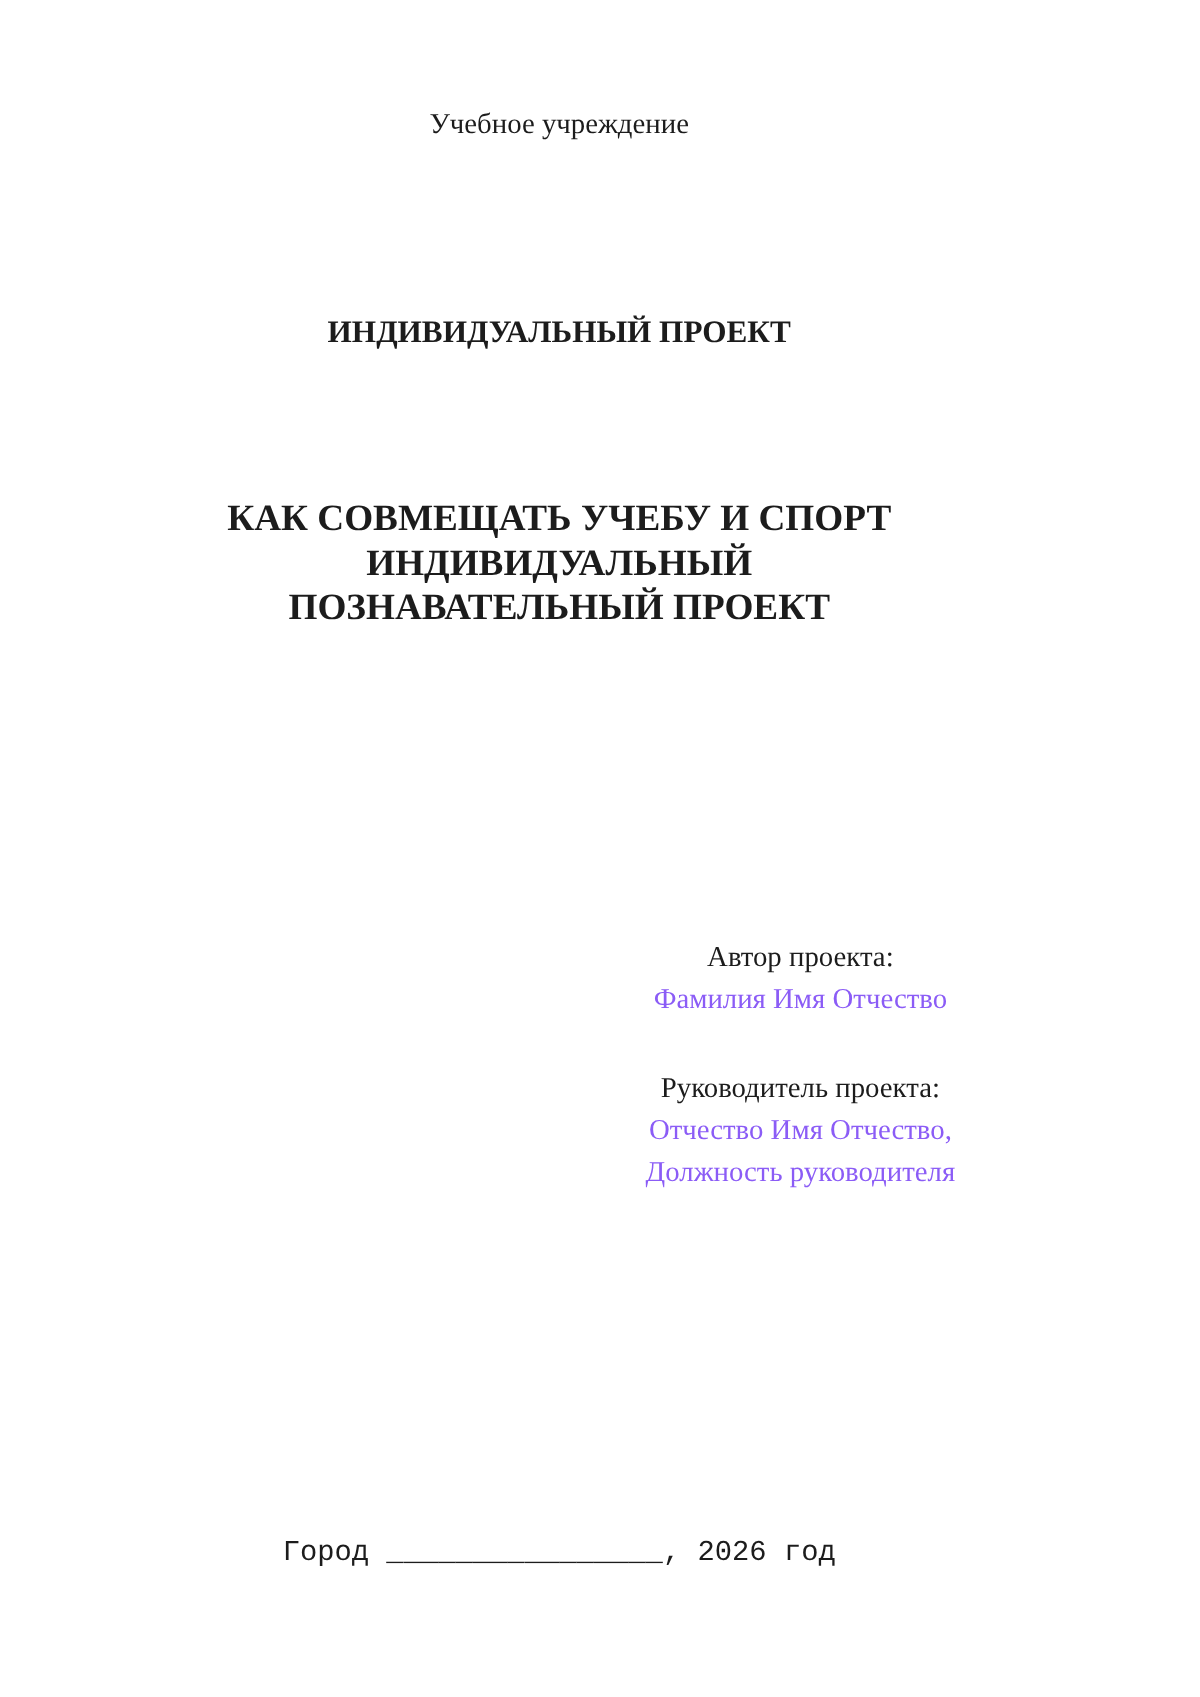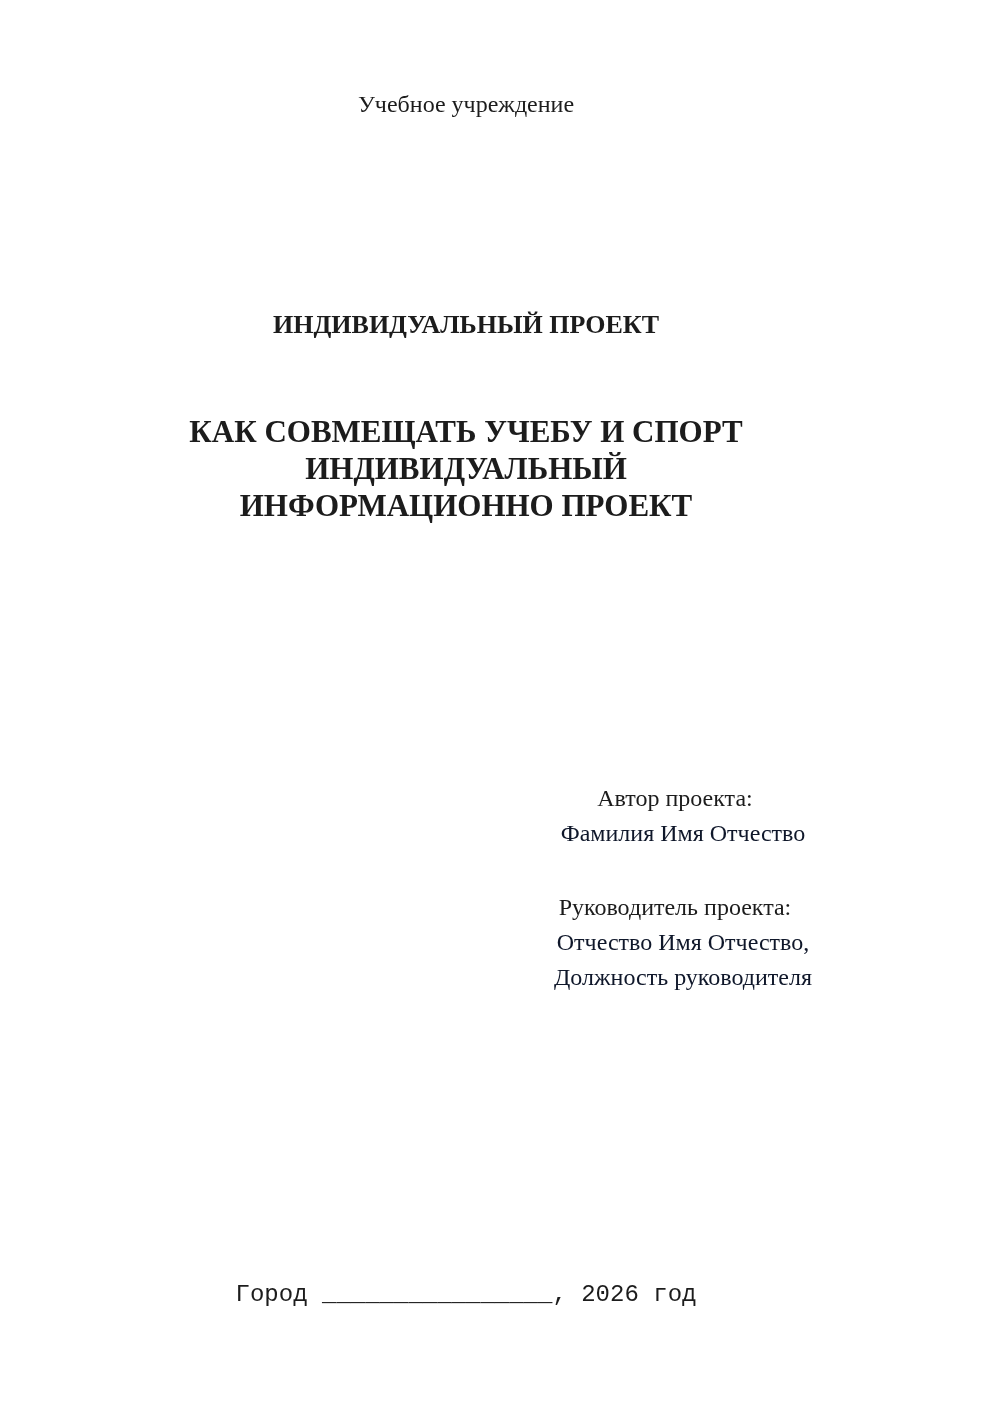--- a/index.html
+++ b/index.html
@@ -26,63 +26,61 @@
   .institution {
     top: 90px;
     font-size: 24px;
     line-height: 1.2;
   }
   .project-type {
     top: 261px;
     font-size: 26px;
     font-weight: bold;
     line-height: 1.2;
-    margin-top: 48px;
   }
   .project-title {
     top: 413px;
     font-size: 31px;
     font-weight: bold;
     line-height: 37px;
   }
   .credits {
     position: absolute;
     left: 538px;
     top: 781px;
     font-size: 24px;
     line-height: 35px;
     text-align: center;
   }
   .credits .group-supervisor {
     margin-top: 39px;
   }
   .placeholder {
-    color: #0f172a;
-    margin-left: 16px;
+    color: #8b5cf6;
   }
   .footer-line {
     top: 1281px;
     font-size: 24px;
     line-height: 1.2;
     font-family: Liberation Mono, monospace;
   }
 </style>
 </head>
 <body>
 
 <div class="page">
 
   <div class="centered institution">Учебное учреждение</div>
 
   <div class="centered project-type">ИНДИВИДУАЛЬНЫЙ ПРОЕКТ</div>
 
   <div class="centered project-title">
     <div>КАК СОВМЕЩАТЬ УЧЕБУ И СПОРТ</div>
     <div>ИНДИВИДУАЛЬНЫЙ</div>
-    <div>ИНФОРМАЦИОННО ПРОЕКТ</div>
+    <div>ПОЗНАВАТЕЛЬНЫЙ ПРОЕКТ</div>
   </div>
 
   <div class="credits">
     <div class="group-author">
       <div>Автор проекта:</div>
       <div class="placeholder">Фамилия Имя Отчество</div>
     </div>
     <div class="group-supervisor">
       <div>Руководитель проекта:</div>
       <div class="placeholder">Отчество Имя Отчество,</div>

